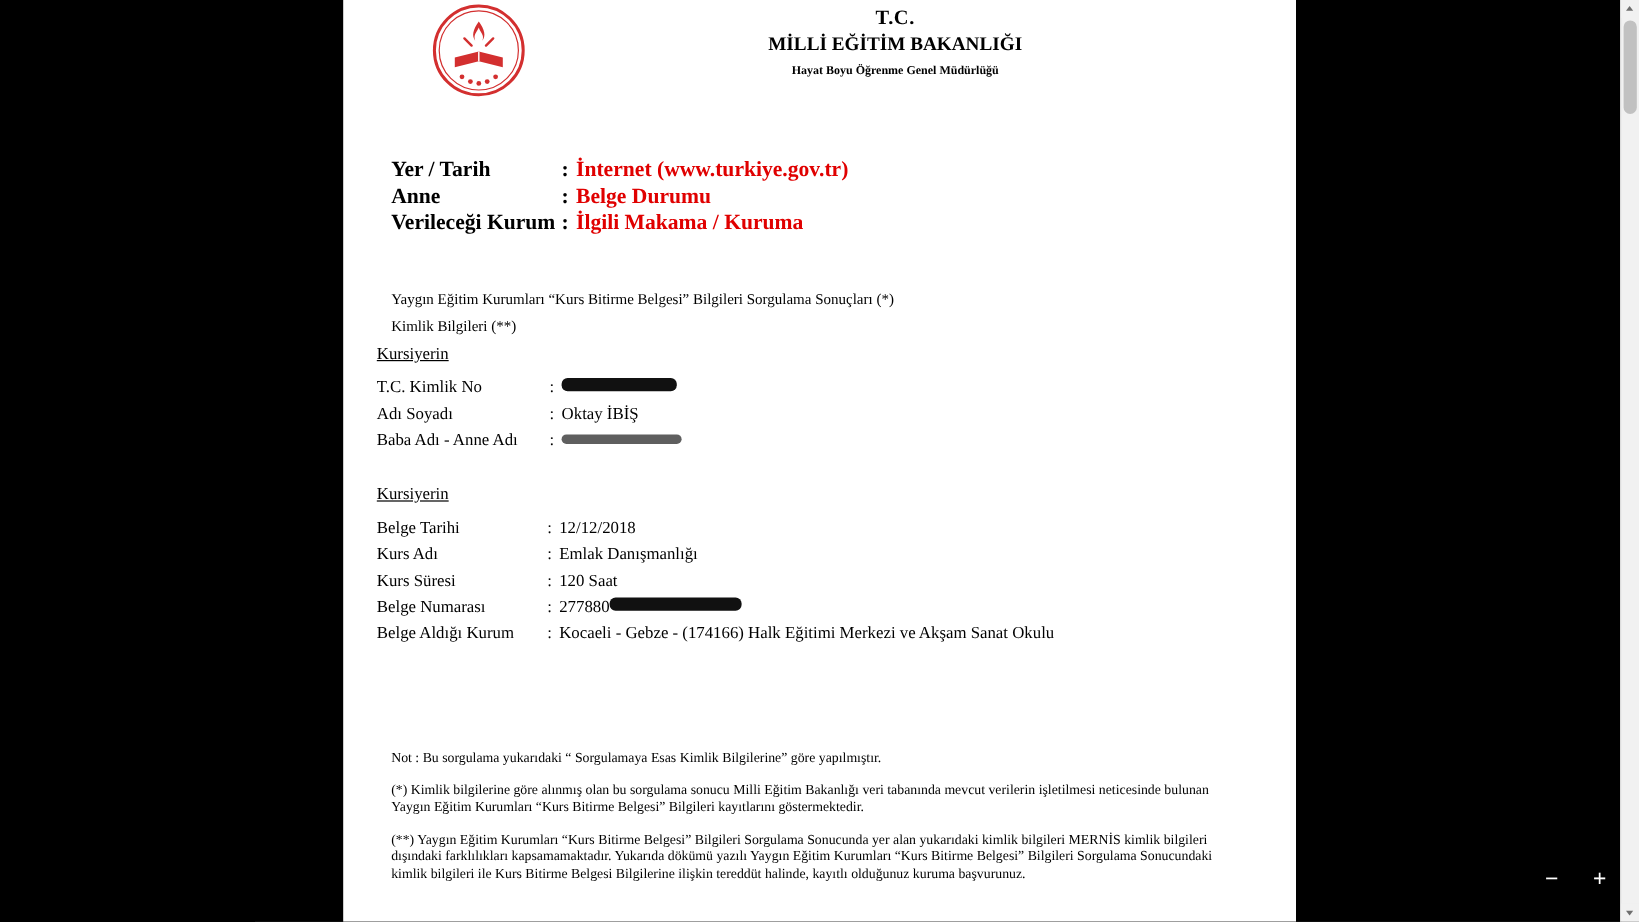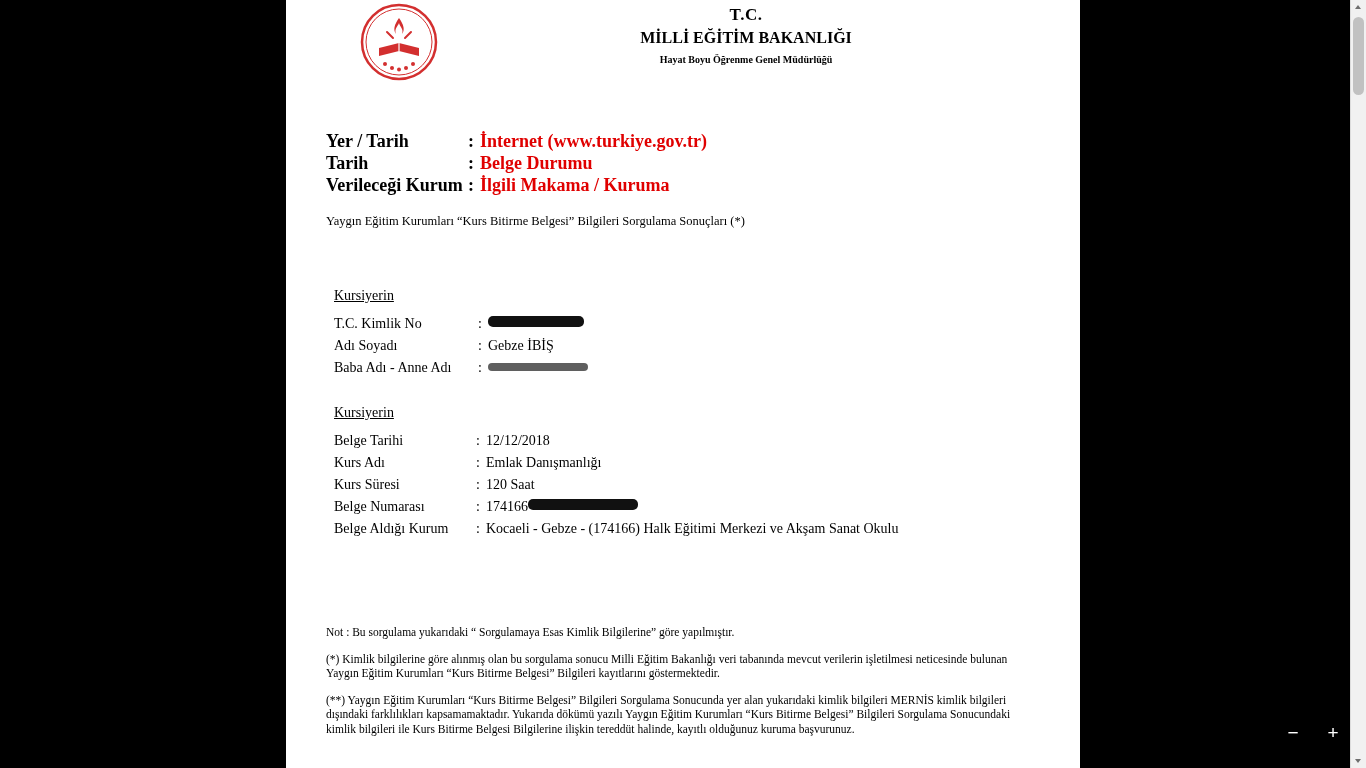--- a/index.html
+++ b/index.html
@@ -105,30 +105,30 @@
     flex: 0 0 12px;
   }
   .meta-value {
     color: #e00000;
   }
 
   
   .intro {
     position: absolute;
     left: 40px;
-    top: 210px;
+    top: 238px;
     font-size: 12.5px;
     color: #000;
   }
   .intro div { line-height: 23px; }
 
   
   .section {
     position: absolute;
-    left: 48px;
+    left: 28px;
     font-size: 14px;
     color: #000;
     font-family: Liberation Serif, serif;
   }
   .section-title {
     font-size: 14px;
     font-weight: normal;
     text-decoration: underline;
     margin-bottom: 9px;
     display: inline-block;
@@ -286,46 +286,47 @@
         </div>
       </div>
 
       <div class="meta">
         <div class="meta-row">
           <span class="meta-label">Yer / Tarih</span>
           <span class="meta-colon">:</span>
           <span class="meta-value">İnternet (www.turkiye.gov.tr)</span>
         </div>
         <div class="meta-row">
-          <span class="meta-label">Tarih</span>
+          <span class="meta-label">Anne</span>
           <span class="meta-colon">:</span>
           <span class="meta-value">Belge Durumu</span>
         </div>
         <div class="meta-row">
           <span class="meta-label">Verileceği Kurum</span>
           <span class="meta-colon">:</span>
           <span class="meta-value">İlgili Makama / Kuruma</span>
         </div>
       </div>
 
       <div class="intro">
         <div>Yaygın Eğitim Kurumları “Kurs Bitirme Belgesi” Bilgileri Sorgulama Sonuçları (*)</div>
+        <div>Kimlik Bilgileri (**)</div>
       </div>
 
       <div class="section sec1">
         <div class="section-title">Kursiyerin</div>
         <div class="row wide">
           <span class="k">T.C. Kimlik No</span>
           <span class="c">:</span>
           <span class="v"><span class="redact r1"></span></span>
         </div>
         <div class="row wide">
           <span class="k">Adı Soyadı</span>
           <span class="c">:</span>
-          <span class="v">Gebze İBİŞ</span>
+          <span class="v">Oktay İBİŞ</span>
         </div>
         <div class="row wide">
           <span class="k">Baba Adı - Anne Adı</span>
           <span class="c">:</span>
           <span class="v"><span class="redact r2"></span></span>
         </div>
       </div>
 
       <div class="section sec2">
         <div class="section-title">Kursiyerin</div>
@@ -340,21 +341,21 @@
           <span class="v">Emlak Danışmanlığı</span>
         </div>
         <div class="row">
           <span class="k">Kurs Süresi</span>
           <span class="c">:</span>
           <span class="v">120 Saat</span>
         </div>
         <div class="row">
           <span class="k">Belge Numarası</span>
           <span class="c">:</span>
-          <span class="v"><span>174166</span><span class="redact r3"></span></span>
+          <span class="v"><span>277880</span><span class="redact r3"></span></span>
         </div>
         <div class="row">
           <span class="k">Belge Aldığı Kurum</span>
           <span class="c">:</span>
           <span class="v">Kocaeli - Gebze - (174166) Halk Eğitimi Merkezi ve Akşam Sanat Okulu</span>
         </div>
       </div>
 
       <div class="notes">
         <p>Not : Bu sorgulama yukarıdaki “ Sorgulamaya Esas Kimlik Bilgilerine” göre yapılmıştır.</p>

